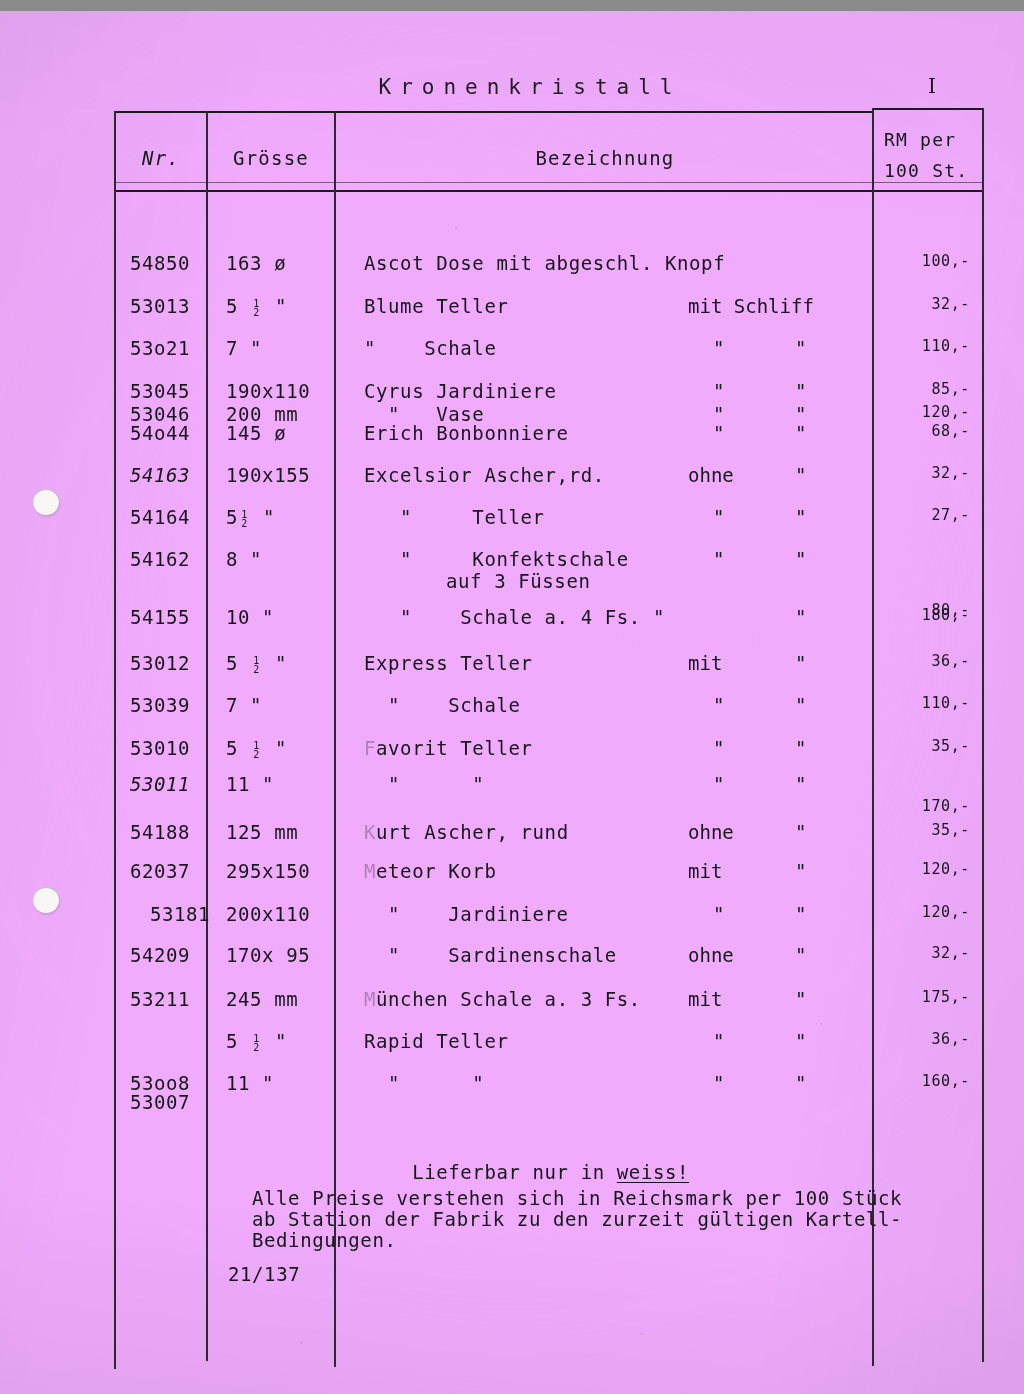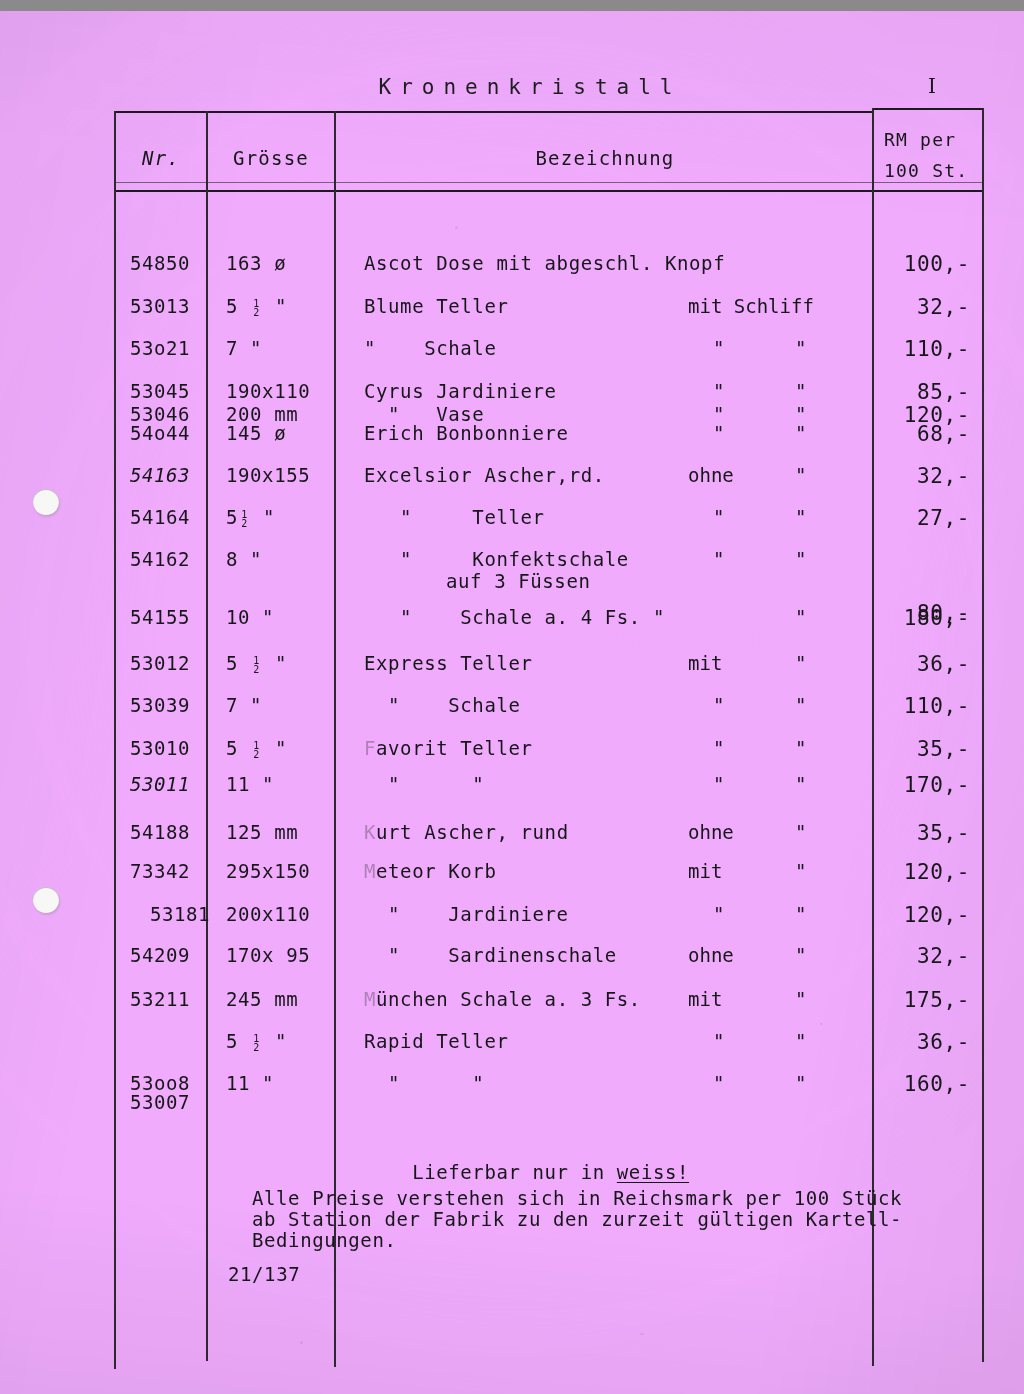--- a/index.html
+++ b/index.html
@@ -113,21 +113,21 @@
     font-size: 19px;
     letter-spacing: .6px;
     padding-left: 28px;
     box-sizing: border-box;
     white-space: pre;
   }
   .c-pr {
     position: absolute;
     left: 876px; width: 94px;
     text-align: right;
-    font-size: 21px;
+    font-size: 15px;
     letter-spacing: .6px;
   }
   .c-bz2 {
     position: absolute;
     left: 336px; width: 536px;
     font-size: 19px;
     letter-spacing: .6px;
     padding-left: 110px;
     box-sizing: border-box;
     white-space: pre;
@@ -310,32 +310,32 @@
         <div class="dit a" style="top: 726px;">"</div>
         <div class="dit b" style="top: 726px;">"</div>
         <div class="c-pr" style="top: 726px;">35,-</div>
       </div>
       <div class="row">
         <div class="c-nr" style="top: 762px; font-style: italic;">53011</div>
         <div class="c-gr" style="top: 762px;">11 "</div>
         <div class="c-bz" style="top: 762px;">  "      "</div>
         <div class="dit a" style="top: 762px;">"</div>
         <div class="dit b" style="top: 762px;">"</div>
-        <div class="c-pr" style="top: 762px;">170,-</div>
+        <div class="c-pr" style="top: 786px;">170,-</div>
       </div>
       <div class="row">
         <div class="c-nr" style="top: 810px;">54188</div>
         <div class="c-gr" style="top: 810px;">125 mm</div>
         <div class="c-bz" style="top: 810px;"><span class="faint">K</span>urt Ascher, rund</div>
         <div class="qual" style="top: 810px;">ohne</div>
         <div class="dit b" style="top: 810px;">"</div>
         <div class="c-pr" style="top: 810px;">35,-</div>
       </div>
       <div class="row">
-        <div class="c-nr" style="top: 849px;">73342</div>
+        <div class="c-nr" style="top: 849px;">62037</div>
         <div class="c-gr" style="top: 849px;">295x150</div>
         <div class="c-bz" style="top: 849px;"><span class="faint">M</span>eteor Korb</div>
         <div class="qual" style="top: 849px;">mit</div>
         <div class="dit b" style="top: 849px;">"</div>
         <div class="c-pr" style="top: 849px;">120,-</div>
       </div>
       <div class="row">
         <div class="c-nr" style="top: 892px; padding-left: 20px;">53181</div>
         <div class="c-gr" style="top: 892px;">200x110</div>
         <div class="c-bz" style="top: 892px;">  "    Jardiniere</div>

